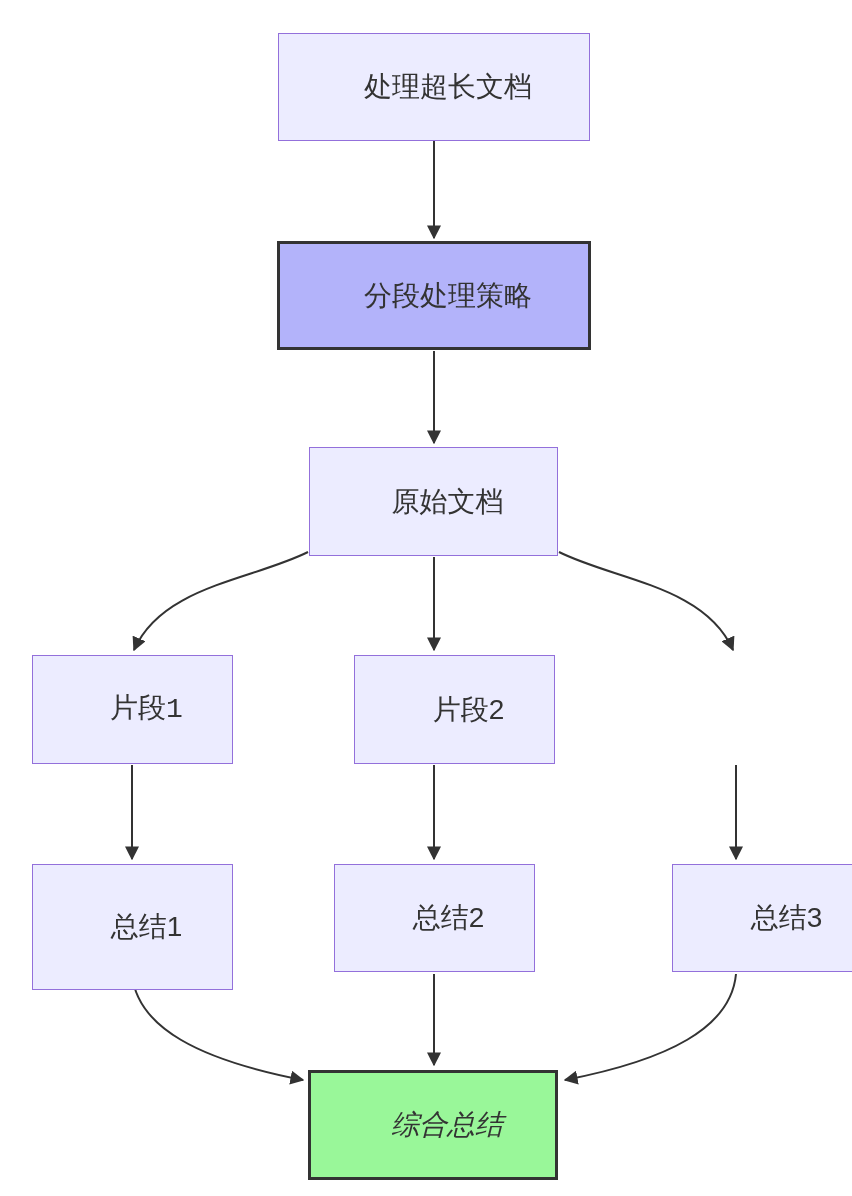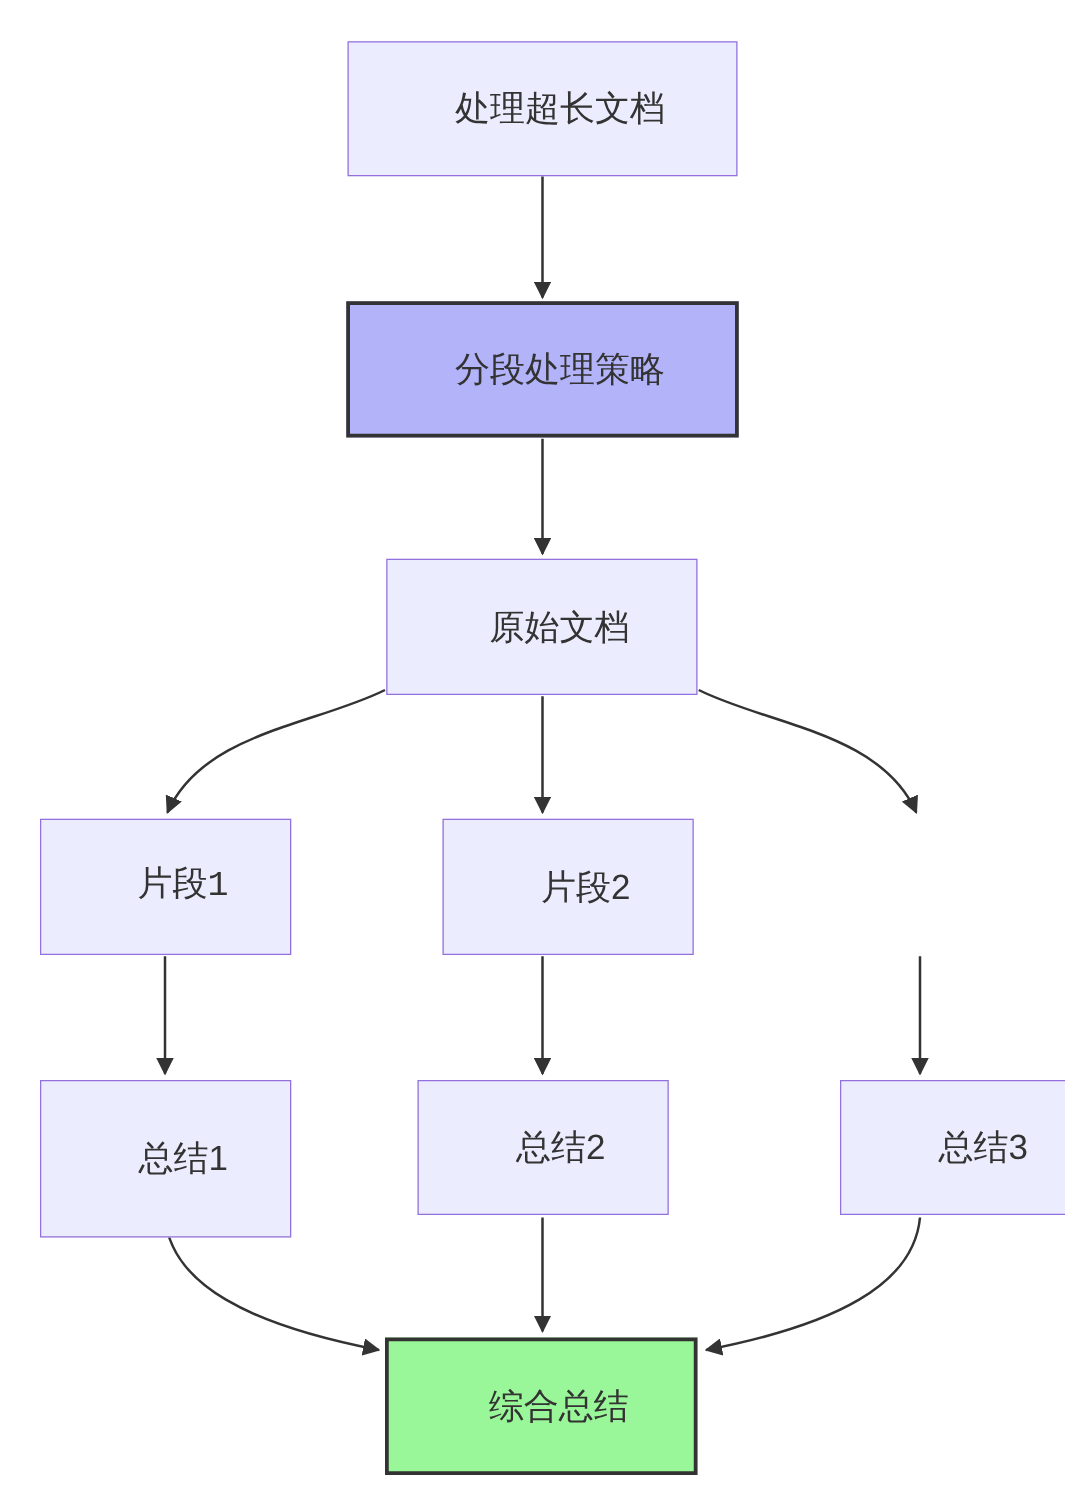--- a/index.html
+++ b/index.html
@@ -58,20 +58,21 @@
     white-space: nowrap;
     padding-left: 28px;
   }
   .node.highlight {
     background: var(--highlight-fill);
     border: 3.5px solid var(--highlight-border);
   }
   .node.success {
     background: var(--success-fill);
     border: 3.5px solid var(--success-border);
+    font-style: italic;
   }
 </style>
 </head>
 <body>
 
 <div class="canvas">
 
   <svg class="edge-layer" width="852" height="1196" viewBox="0 0 852 1196" xmlns="http://www.w3.org/2000/svg">
     <defs>
       <marker id="arrowhead" viewBox="0 0 10 10" refX="9" refY="5" markerWidth="7" markerHeight="7" orient="auto-start-reverse" markerUnits="strokeWidth">

